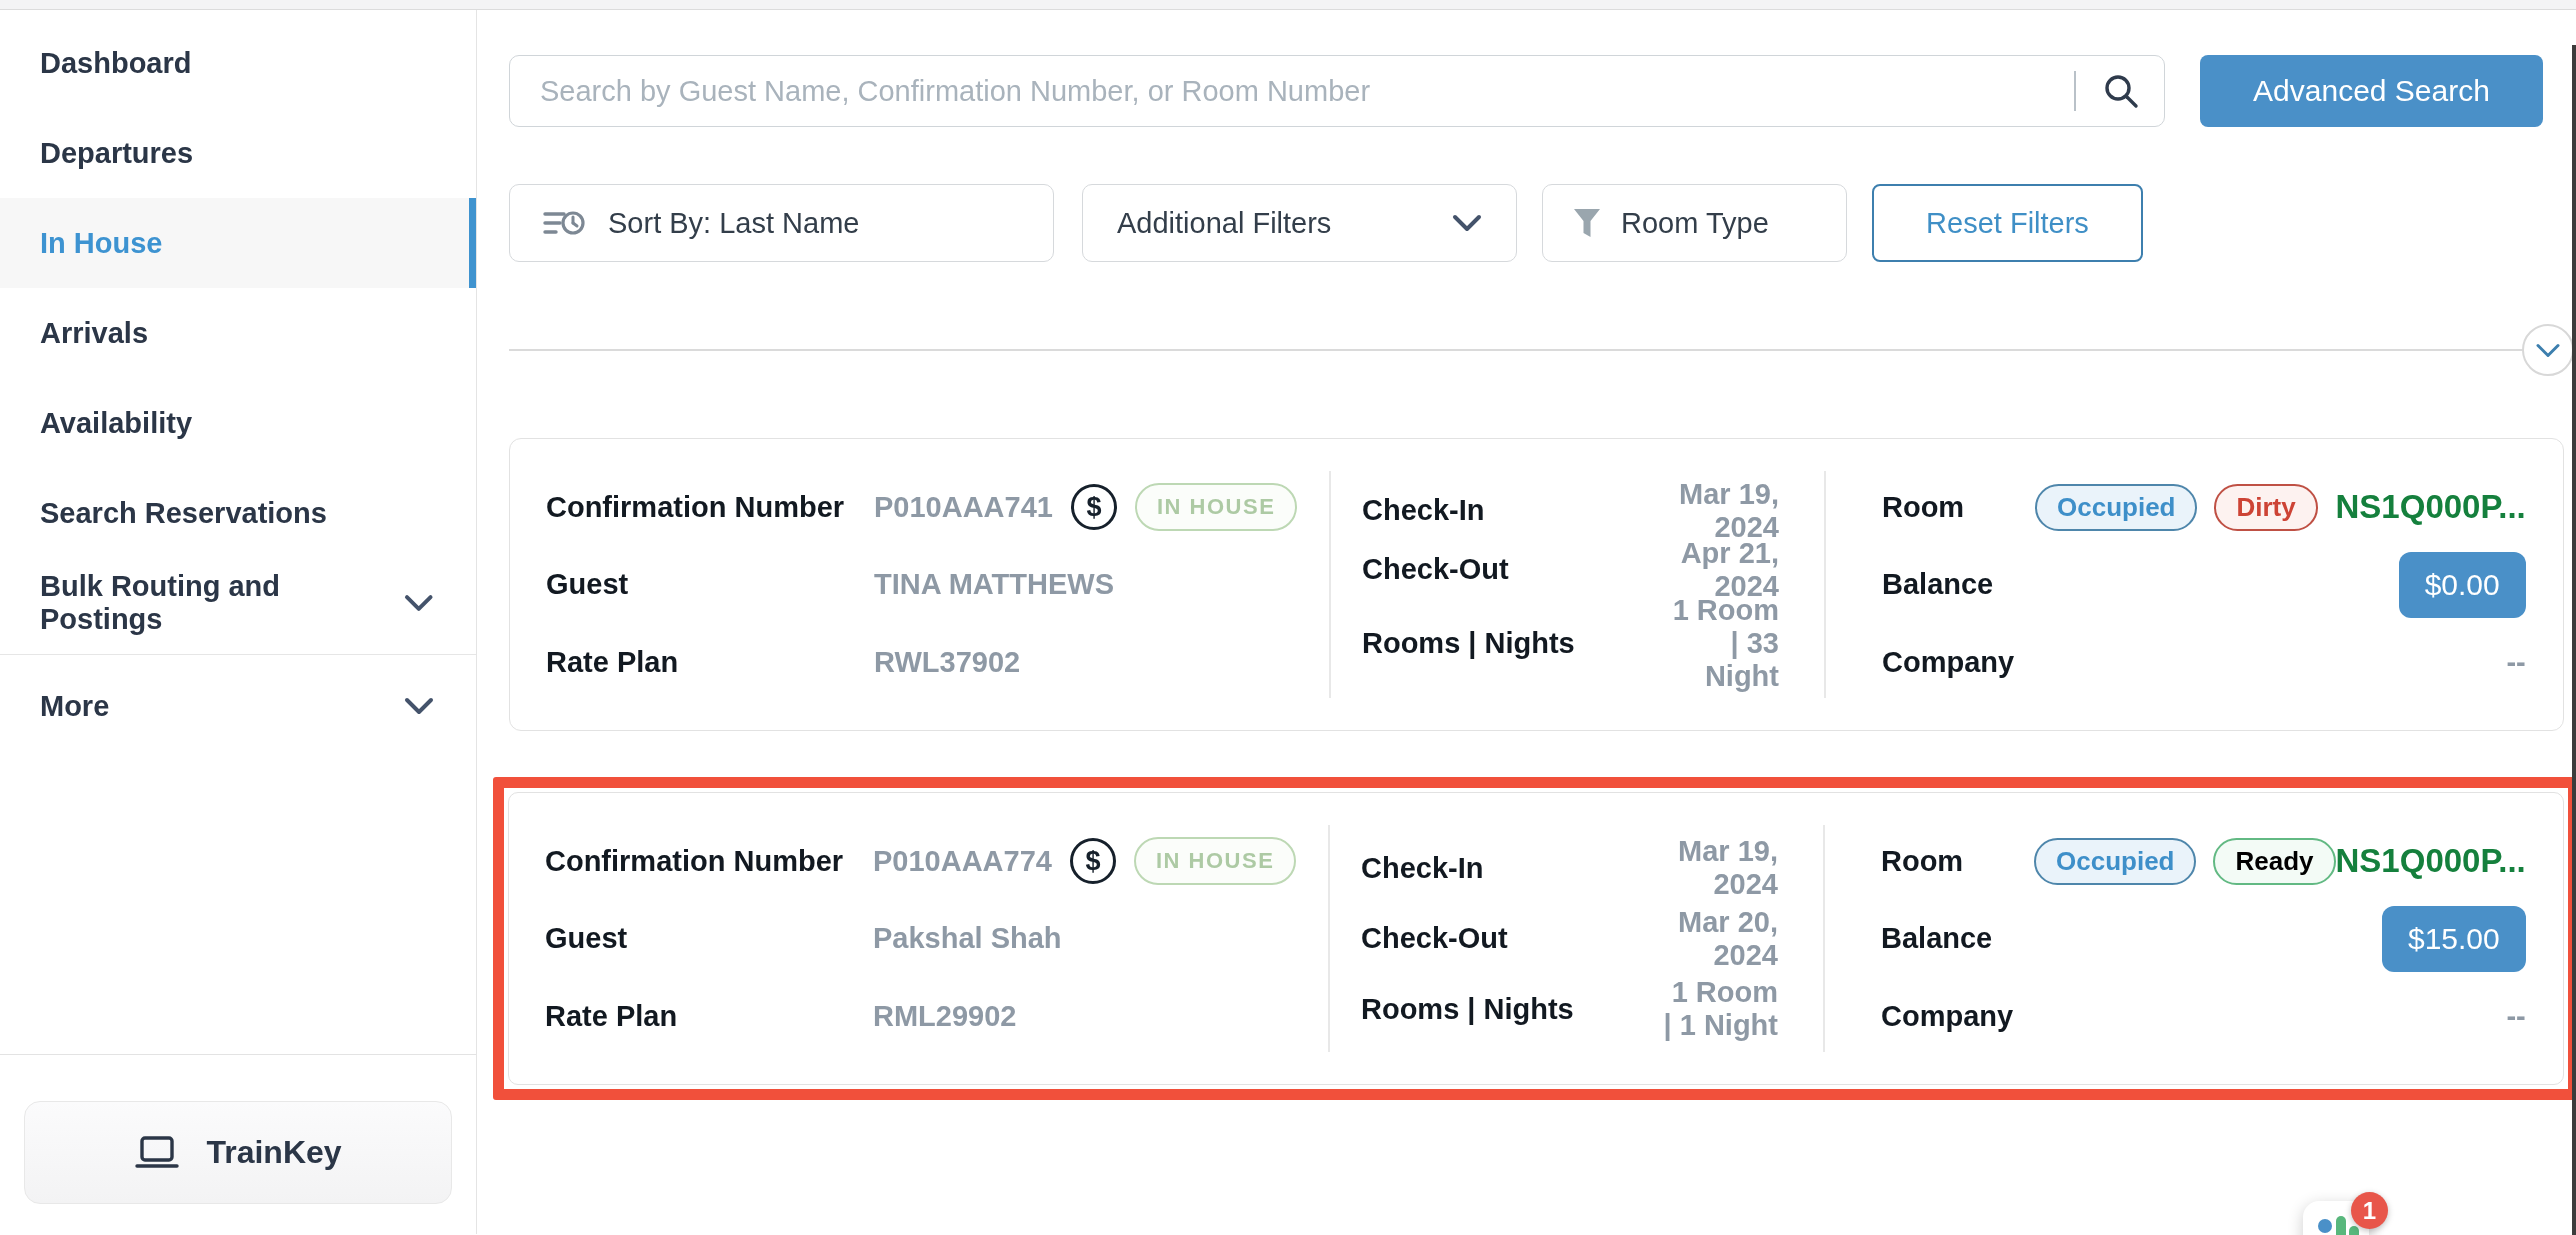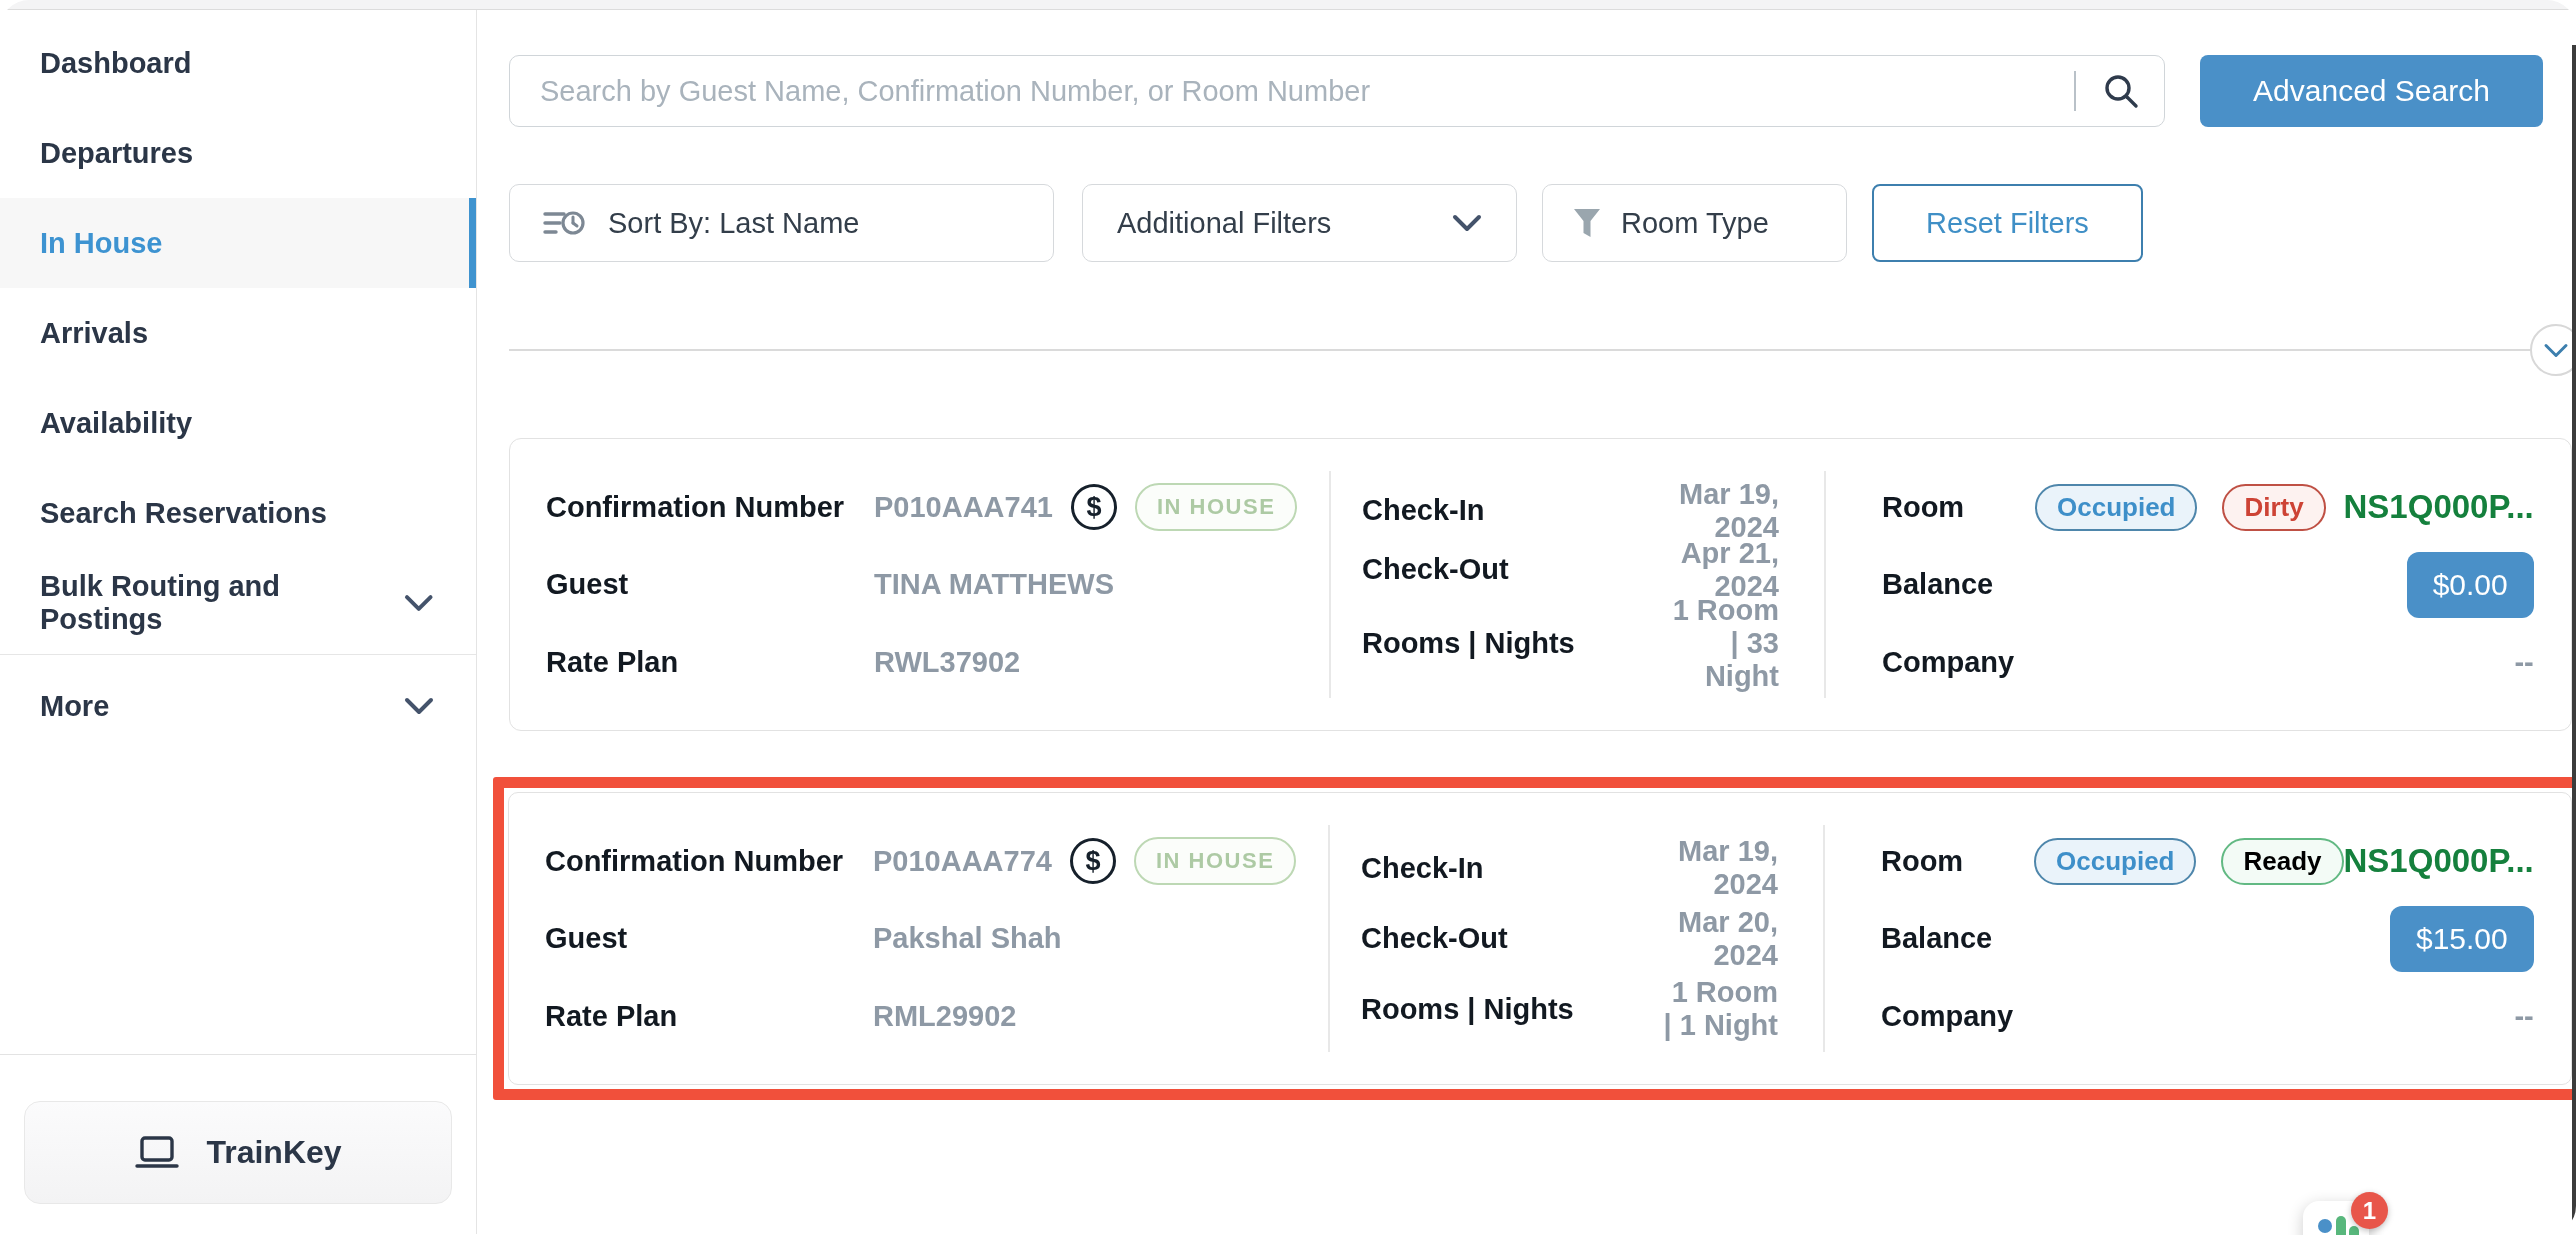--- a/index.html
+++ b/index.html
@@ -3,21 +3,21 @@
 <meta charset="utf-8">
 <style>
   * { box-sizing: border-box; margin: 0; padding: 0; }
   html,body { width: 2576px; height: 1235px; }
   body {
     font-family: "Liberation Sans", "DejaVu Sans", sans-serif;
     background: #ffffff;
     color: #2b3647;
     overflow: hidden;
   }
-  .screen { position: relative; width: 2576px; height: 1235px; overflow: hidden; background:#fff;border-radius:29px; }
+  .screen { position: relative; width: 2576px; height: 1235px; overflow: hidden; background:#fff; }
 
   
   .topbar { height: 10px; background: #f4f4f5; border-bottom: 1px solid #dcdcdc; }
 
   .layout { display: flex; height: 1224px; }
 
   
   .sidebar {
     width: 477px; min-width: 477px; height: 100%;
     border-right: 1px solid #e4e4e4;
@@ -135,21 +135,21 @@
     width: 46px; height: 46px; border-radius: 50%; border: 3px solid #16202b;
     display: inline-flex; align-items: center; justify-content: center;
     font-size: 27px; font-weight: 700; color: #16202b; background: #fff;
   }
   .inhouse-badge {
     border: 2px solid #bdd8b4; color: #adcaa4; background: #fbfdfa;
     border-radius: 994px; font-size: 22px; font-weight: 700; letter-spacing: 1.5px;
     padding: 9px 20px; white-space: nowrap;
   }
 
-  .pills { display: flex; gap: 25px; margin-left: 4px; }
+  .pills { display: flex; gap: 17px; margin-left: 4px; }
   .pill {
     border-radius: 994px; font-size: 26px; font-weight: 600; padding: 6px 20px;
     white-space: nowrap;
   }
   .pill-blue  { color: #3e8fc9; border: 2px solid #4e86ab; background: #eaf3fa; }
   .pill-red   { color: #cd4335; border: 2px solid #bf5044; background: #fdf2f0; }
   .pill-green { color: #000000; border: 2px solid #62b983; background: #f3fbf6; }
 
   .room-num { flex: 1; text-align: right; font-size: 33px; font-weight: 700; color: #15803d; }
   .balance-btn {

